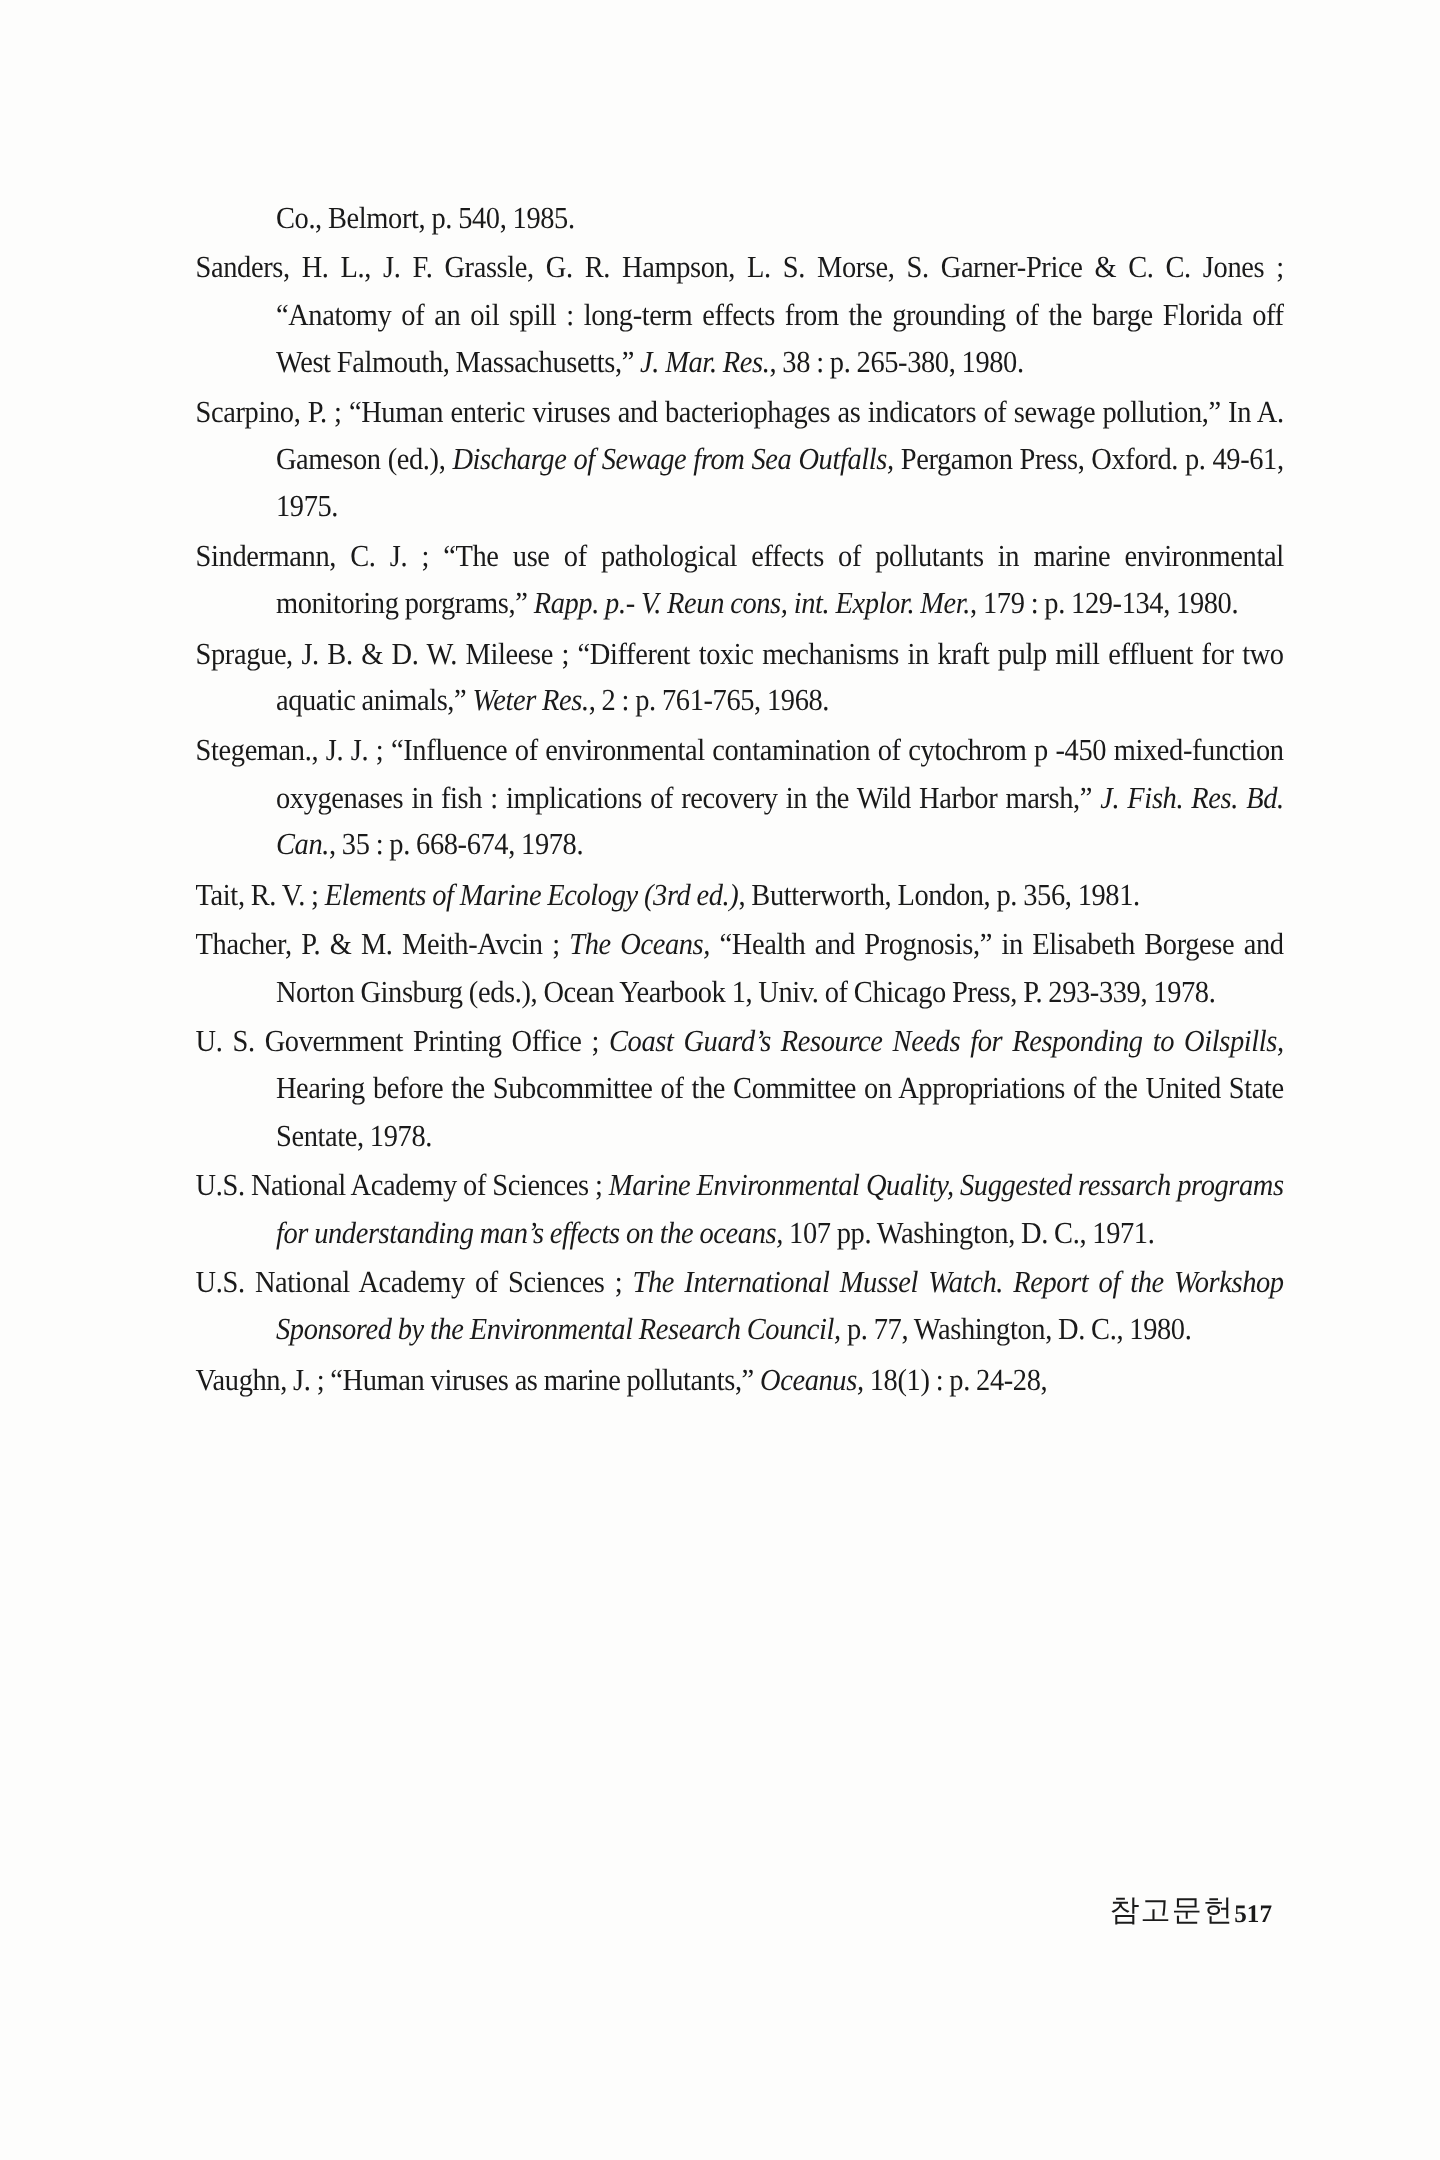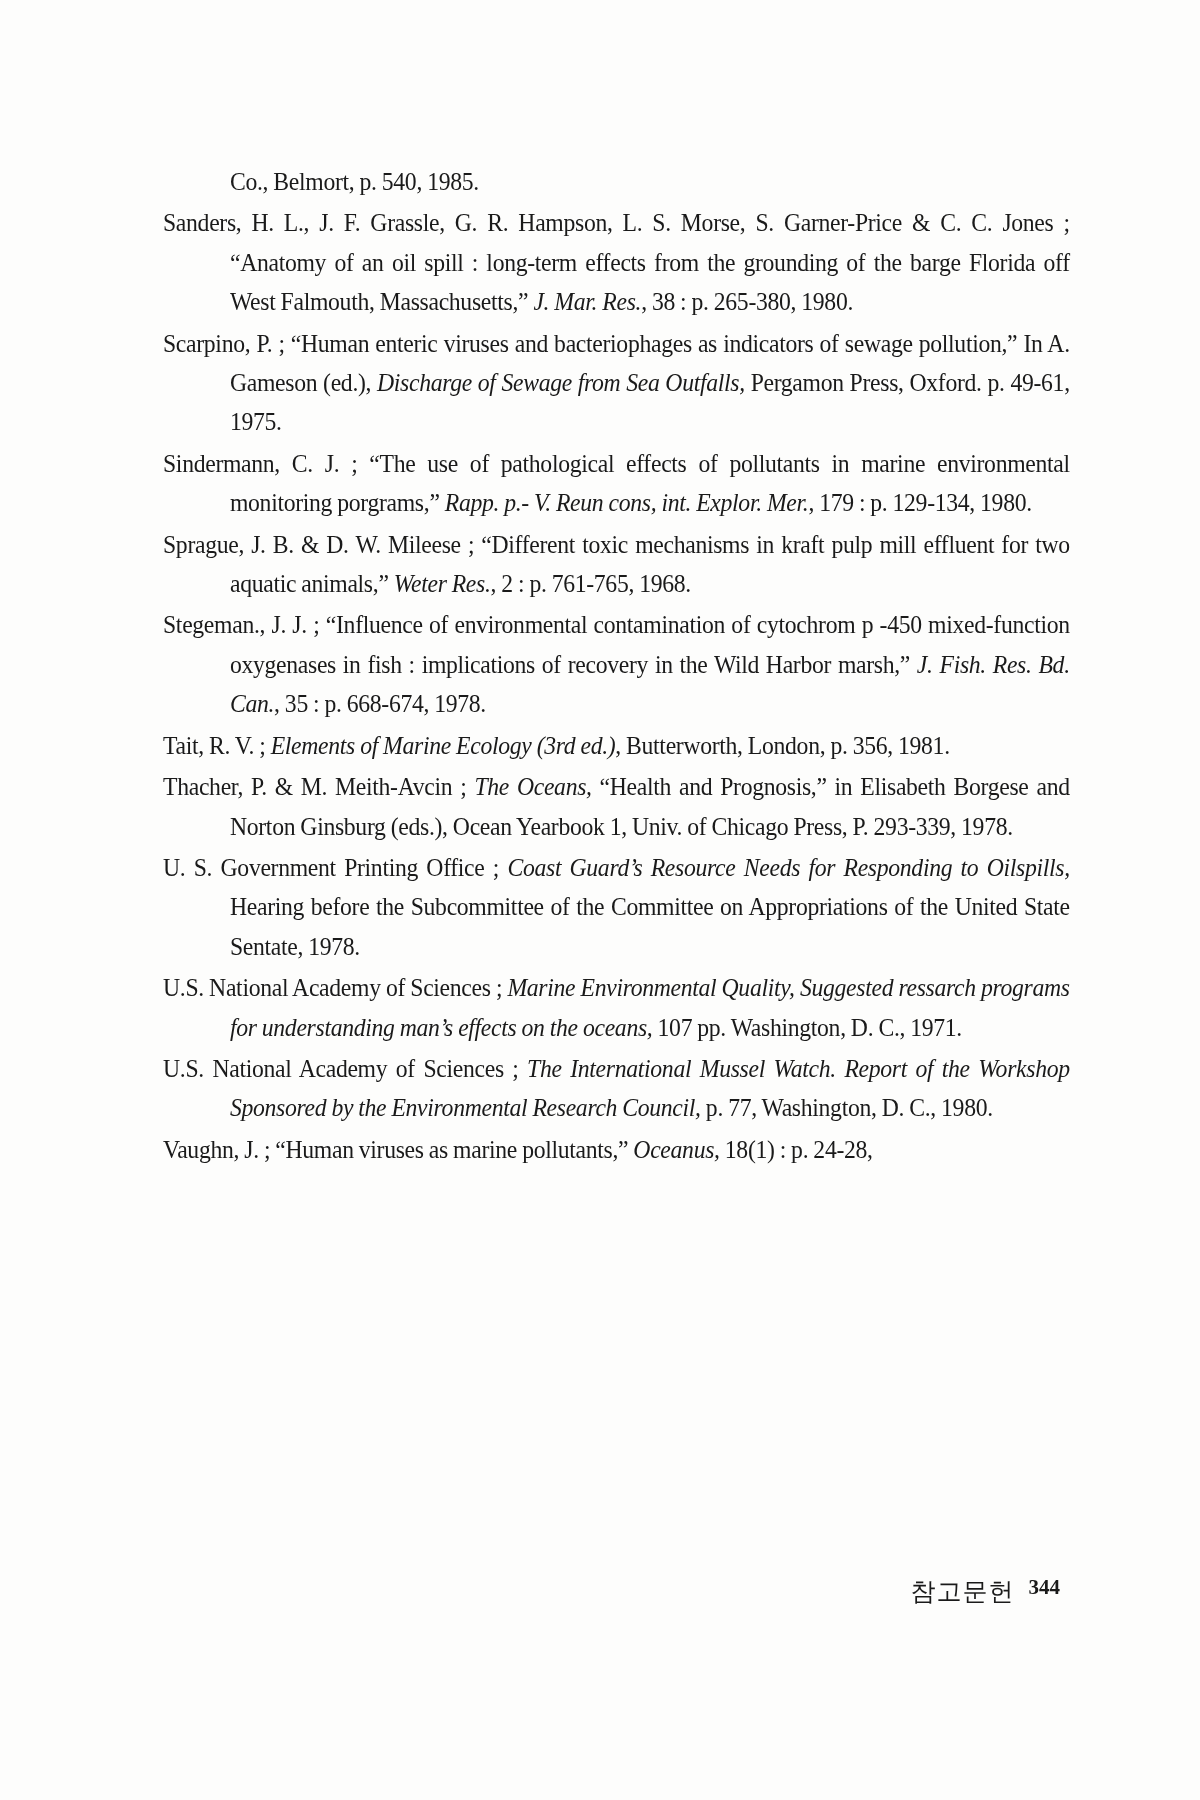--- a/index.html
+++ b/index.html
@@ -34,22 +34,21 @@
   .entry.cont { text-indent: 0; }
   .entry + .entry { margin-top: 2px; }
   .seg-i { font-style: italic; }
   .footer {
     position: absolute;
     right: 140px;
     top: 1575px;
     font-size: 27px;
     color: #1a1a1a;
     display: flex;
-    align-items: flex-start;
-    gap: 14px;
+    align-items: flex-end;
   }
   .footer .title { font-family: "DejaVu Sans", sans-serif; font-size: 25px; letter-spacing: 1px; }
   .footer .pnum { font-family: "Liberation Serif", serif; font-weight: bold; font-size: 21px; }
 </style>
 </head>
 <body>
 
 <div class="page" id="ref-list">
     <p class="entry cont"><span class="seg">Co., Belmort, p. 540, 1985.</span></p>
     <p class="entry"><span class="seg">Sanders, H. L., J. F. Grassle, G. R. Hampson, L. S. Morse, S. Garner-Price &amp; C. C. Jones ; “Anatomy of an oil spill : long-term effects from the grounding of the barge Florida off West Falmouth, Massachusetts,” </span><span class="seg-i">J. Mar. Res.</span><span class="seg">, 38 : p. 265-380, 1980.</span></p>
@@ -60,14 +59,14 @@
     <p class="entry"><span class="seg">Tait, R. V. ; </span><span class="seg-i">Elements of Marine Ecology (3rd ed.)</span><span class="seg">, Butterworth, London, p. 356, 1981.</span></p>
     <p class="entry"><span class="seg">Thacher, P. &amp; M. Meith-Avcin ; </span><span class="seg-i">The Oceans,</span><span class="seg"> “Health and Prognosis,” in Elisabeth Borgese and Norton Ginsburg (eds.), Ocean Yearbook 1, Univ. of Chicago Press, P. 293-339, 1978.</span></p>
     <p class="entry"><span class="seg">U. S. Government Printing Office ; </span><span class="seg-i">Coast Guard’s Resource Needs for Responding to Oilspills,</span><span class="seg"> Hearing before the Subcommittee of the Committee on Appropriations of the United State Sentate, 1978.</span></p>
     <p class="entry"><span class="seg">U.S. National Academy of Sciences ; </span><span class="seg-i">Marine Environmental Quality, Suggested ressarch programs for understanding man’s effects on the oceans,</span><span class="seg"> 107 pp. Washington, D. C., 1971.</span></p>
     <p class="entry"><span class="seg">U.S. National Academy of Sciences ; </span><span class="seg-i">The International Mussel Watch. Report of the Workshop Sponsored by the Environmental Research Council,</span><span class="seg"> p. 77, Washington, D. C., 1980.</span></p>
     <p class="entry"><span class="seg">Vaughn, J. ; “Human viruses as marine pollutants,” </span><span class="seg-i">Oceanus,</span><span class="seg"> 18(1) : p. 24-28,</span></p>
   </div>
 
 <div class="footer">
   <span class="title">참고문헌</span>
-  <span class="pnum">344</span>
+  <span class="pnum">517</span>
 </div>
 
 </body></html>

